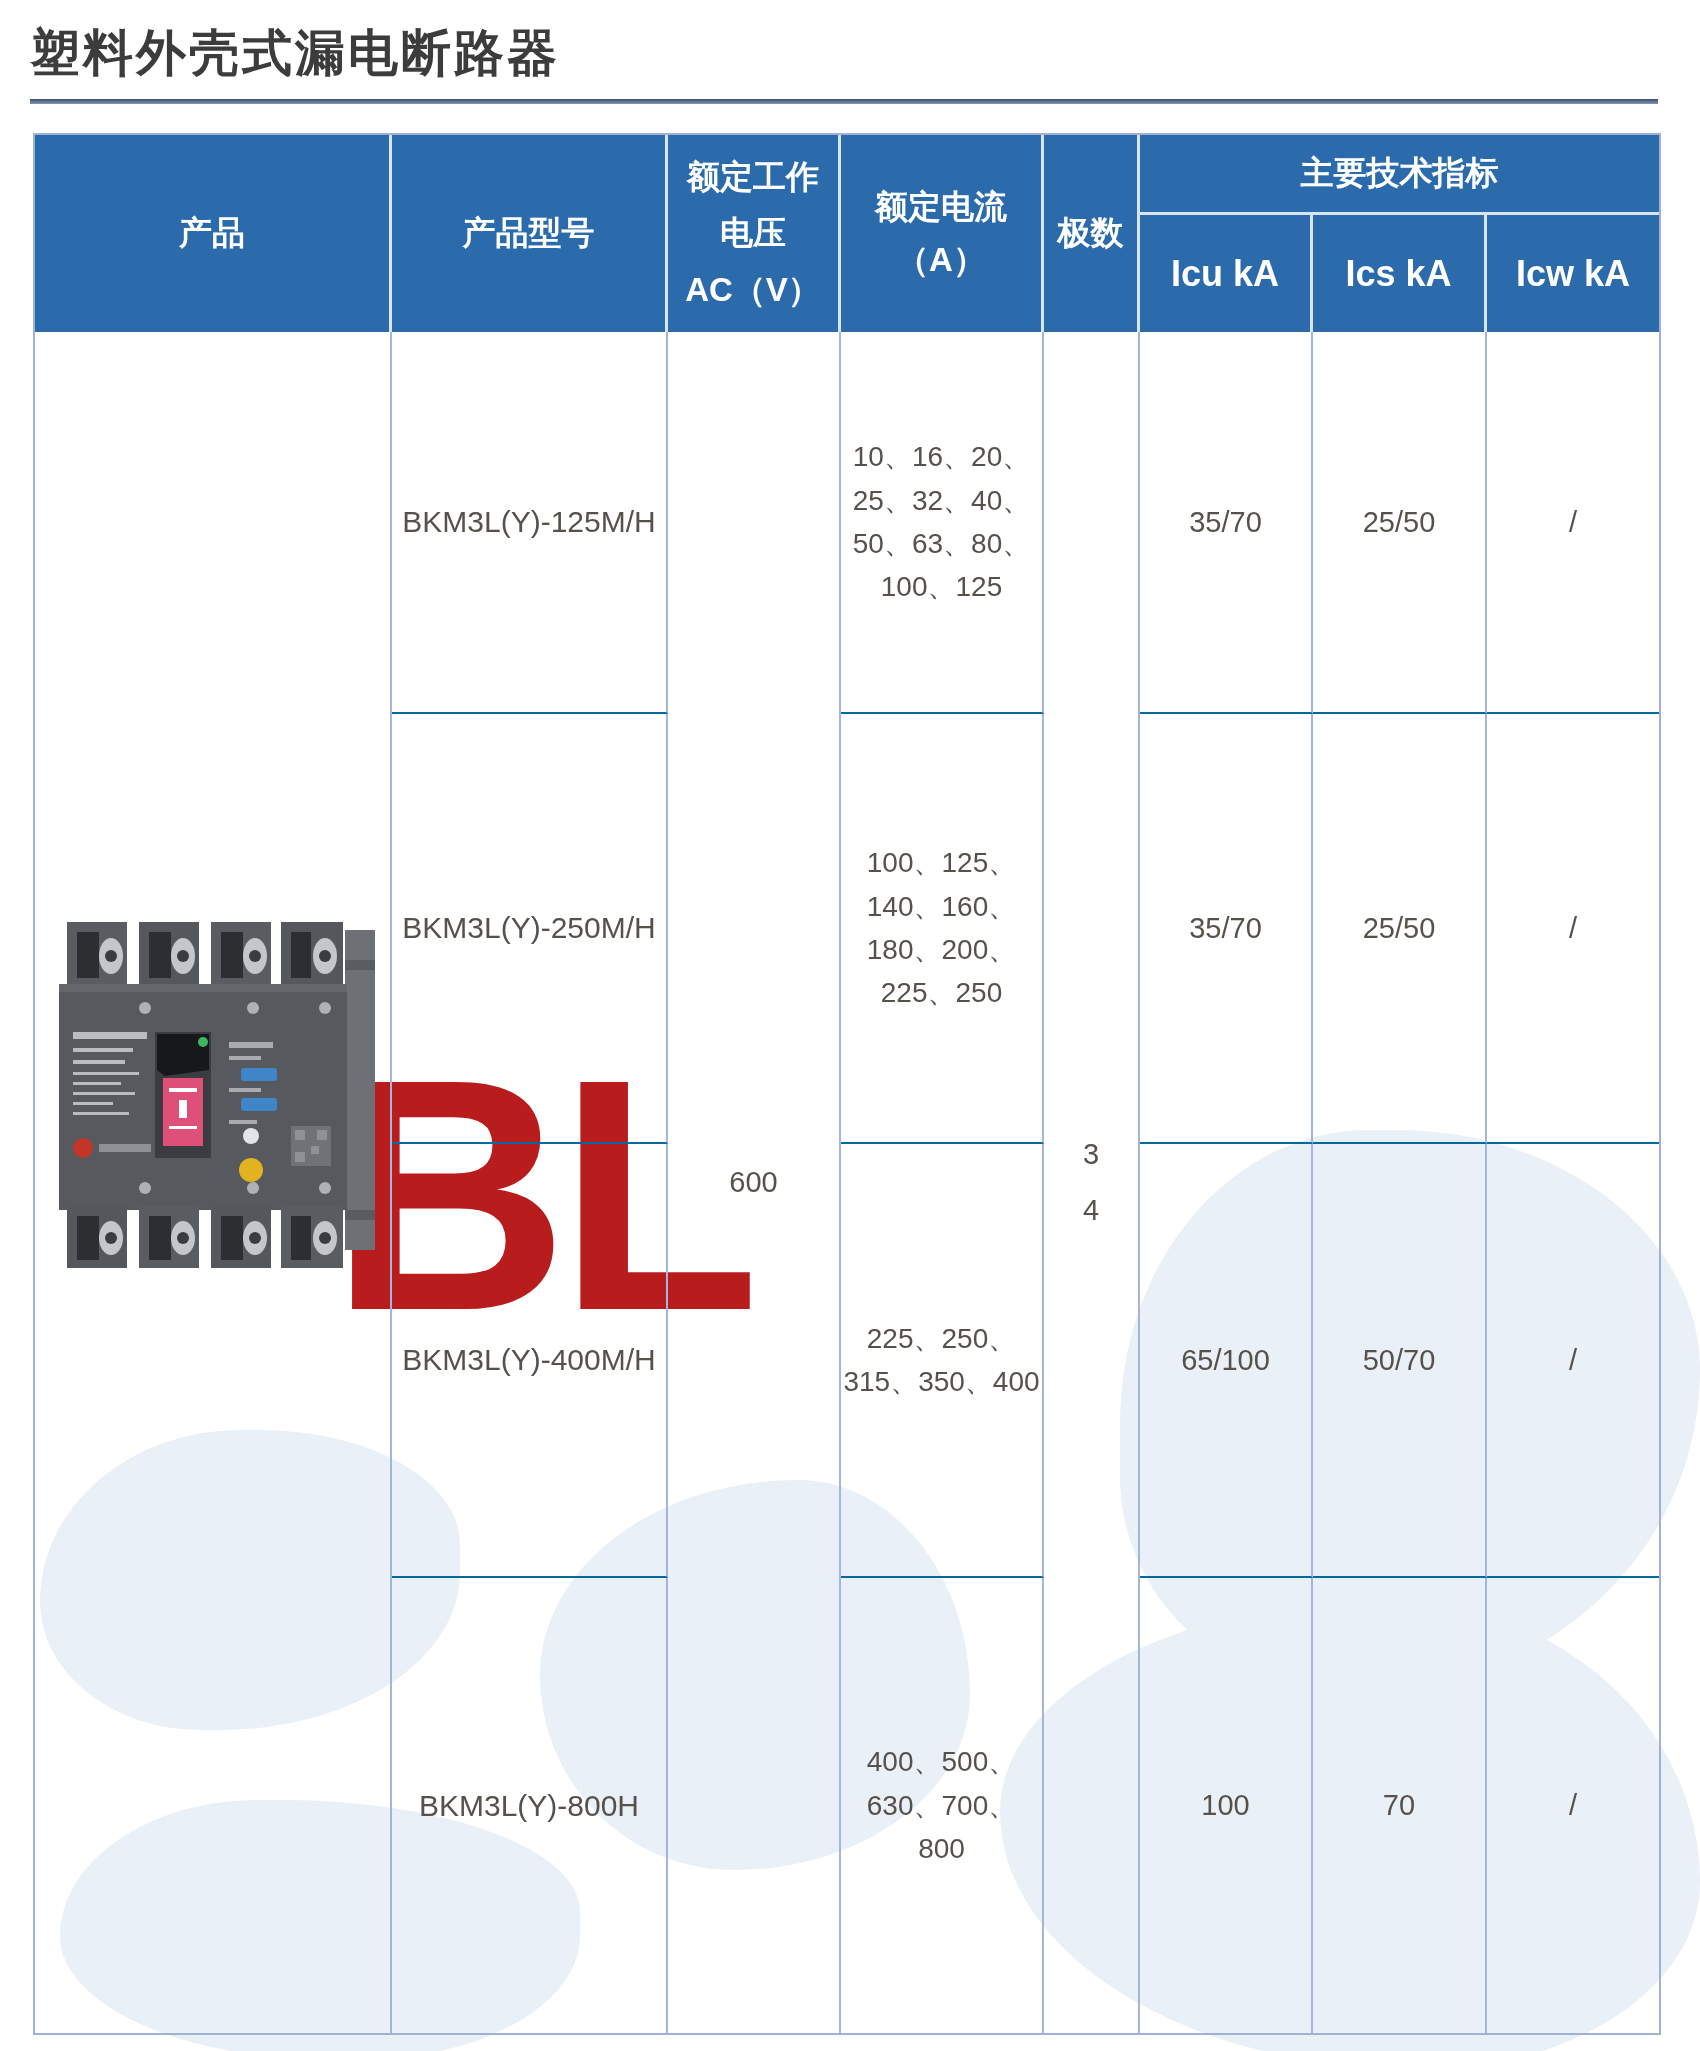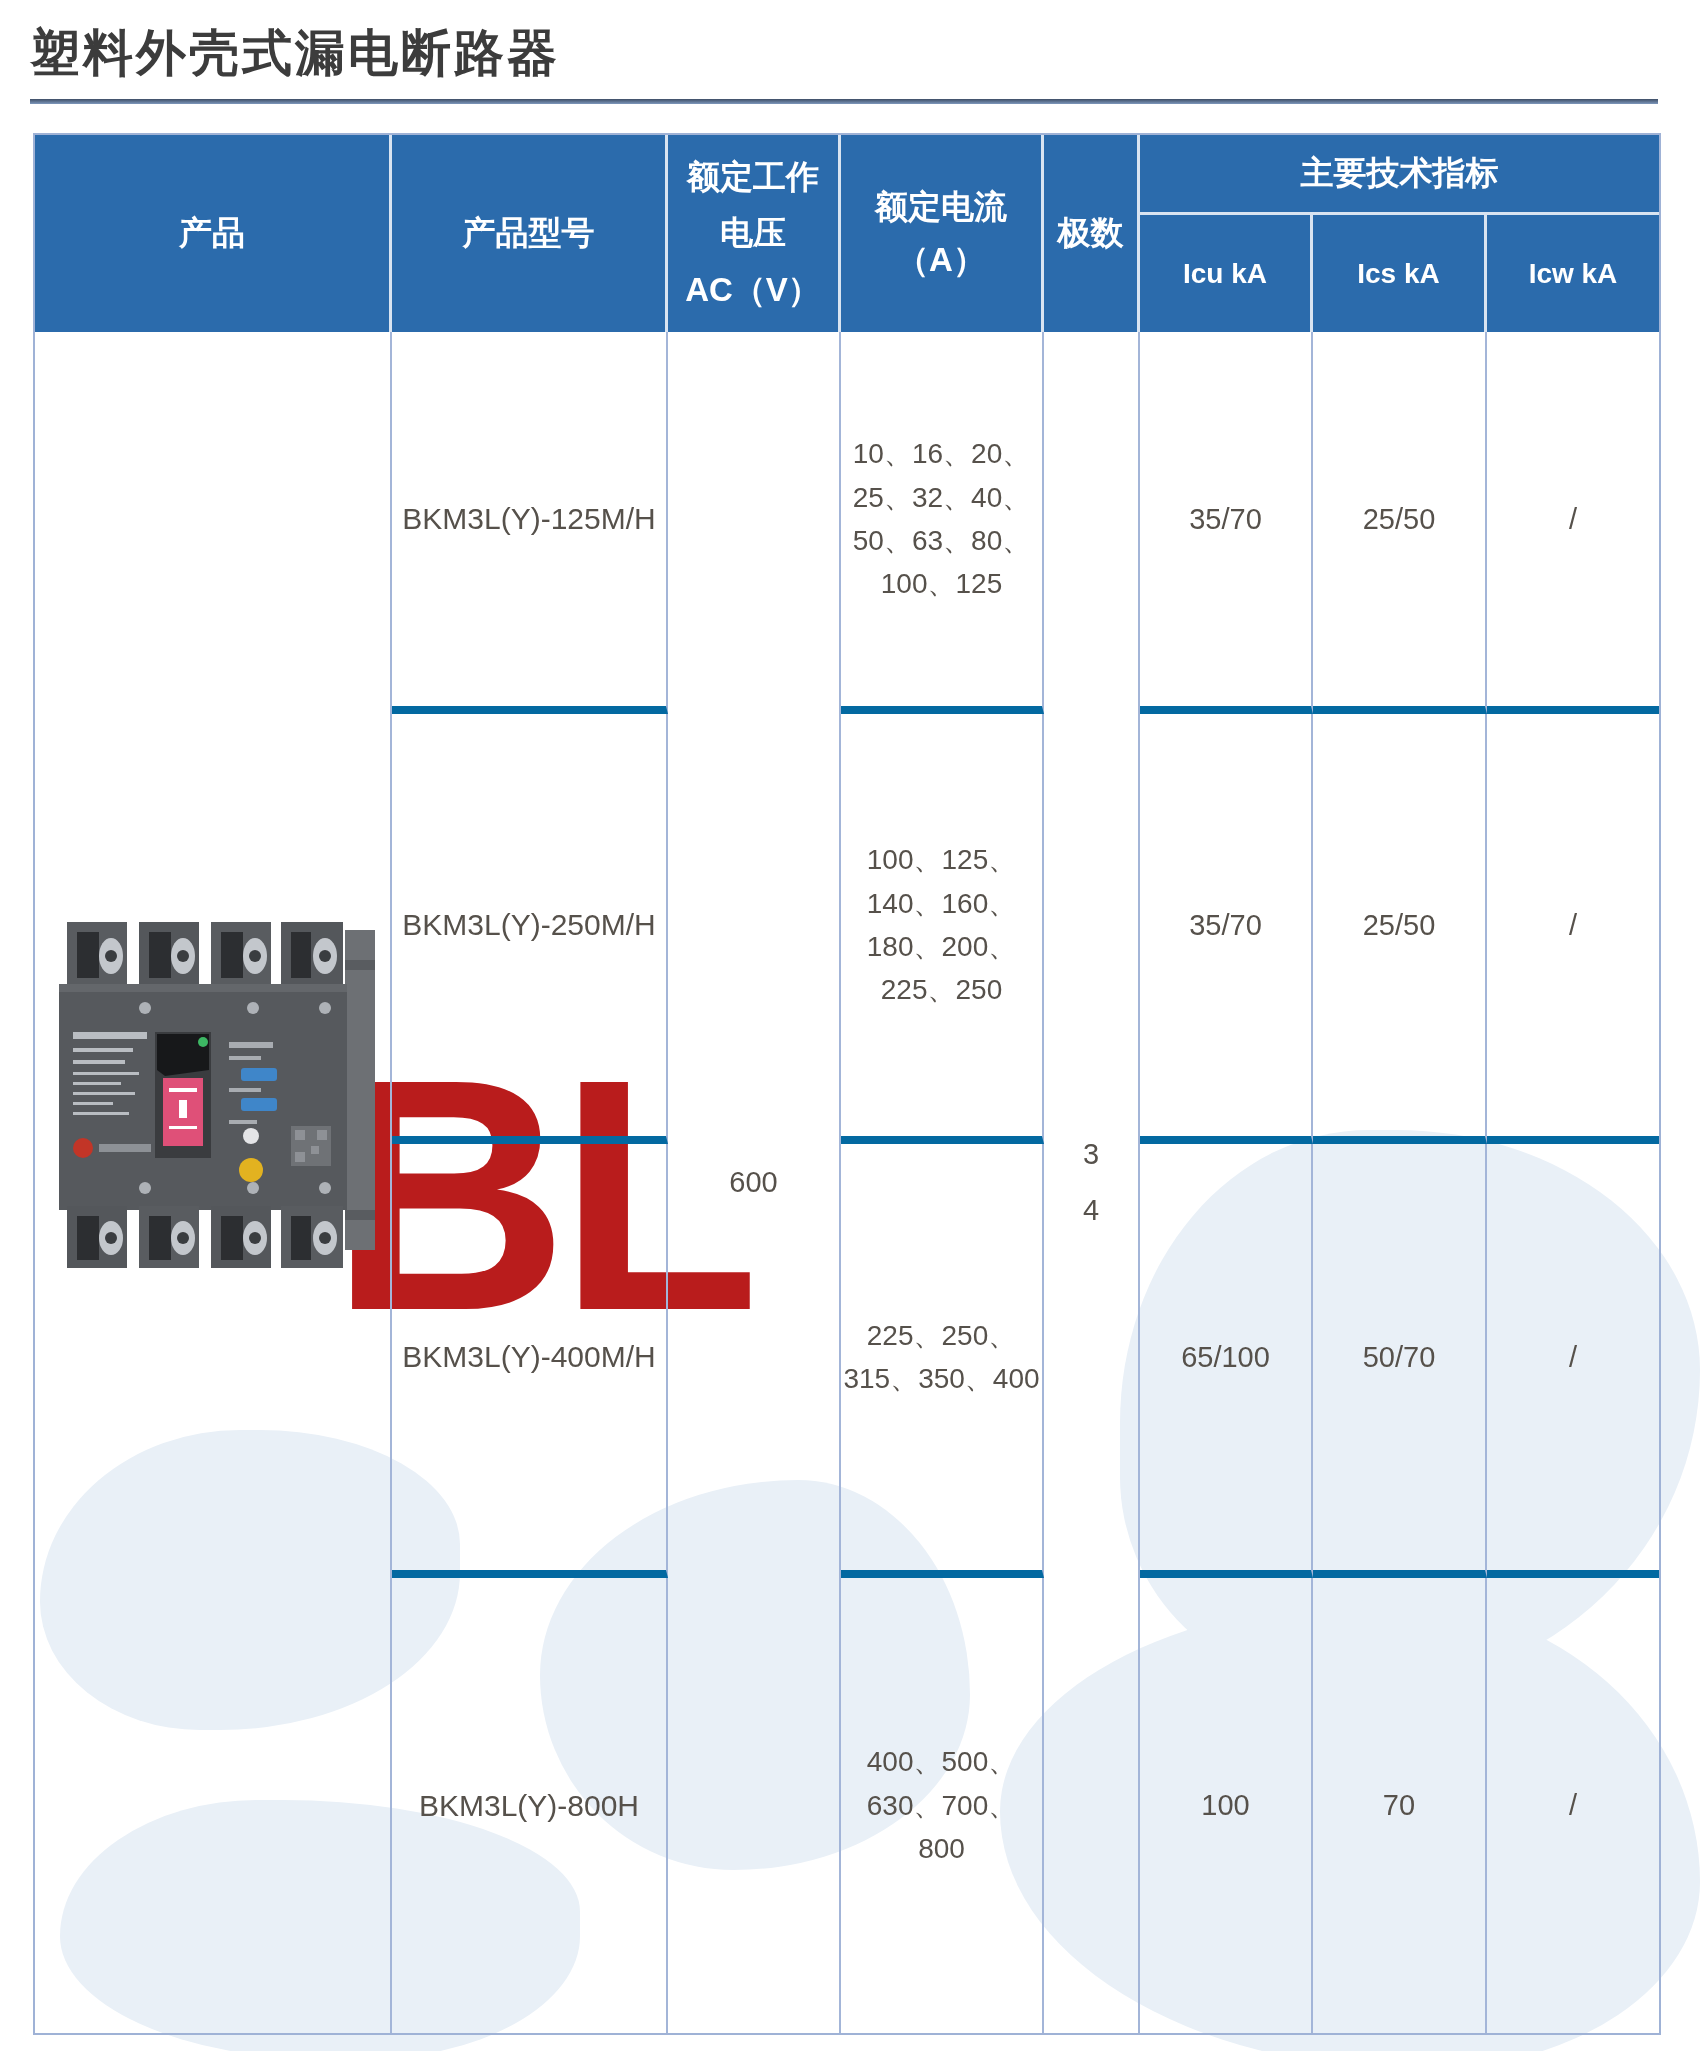--- a/index.html
+++ b/index.html
@@ -29,26 +29,26 @@
     position:absolute;left:33px;top:133px;z-index:1;
     width:1624px;table-layout:fixed;border-spacing:0;
     border:2px solid #9FB2D6;background:transparent;
   }
   th{
     background:#2B6BAC;color:#ffffff;font-weight:bold;font-size:33px;
     text-align:center;vertical-align:middle;padding:0;
     border-right:3px solid #D9E4F1;
   }
   th.group{border-right:none;border-bottom:3px solid #D9E4F1;margin-top:16px;}
-  th.sub{font-size:28px;}
+  th.sub{font-size:36px;}
   th.no-r{border-right:none;}
   td{
     text-align:center;vertical-align:middle;padding:0;
     font-size:29px;color:#56514B;background:transparent;
-    border-right:2px solid #A3B5D8;border-bottom:8px solid #0369a1;
+    border-right:2px solid #A3B5D8;border-bottom:2px solid #0369a1;
   }
   td.no-r{border-right:none;}
   td.no-b{border-bottom:none;}
   td.model{font-size:30px;}
   .pre{white-space:pre-line;}
   td.current{font-size:28px;line-height:1.55;}
   td.poles{line-height:1.9;}
   th.voltage{line-height:1.7;}
   th.current-h{line-height:1.6;}
   td.product-cell{vertical-align:top;}

